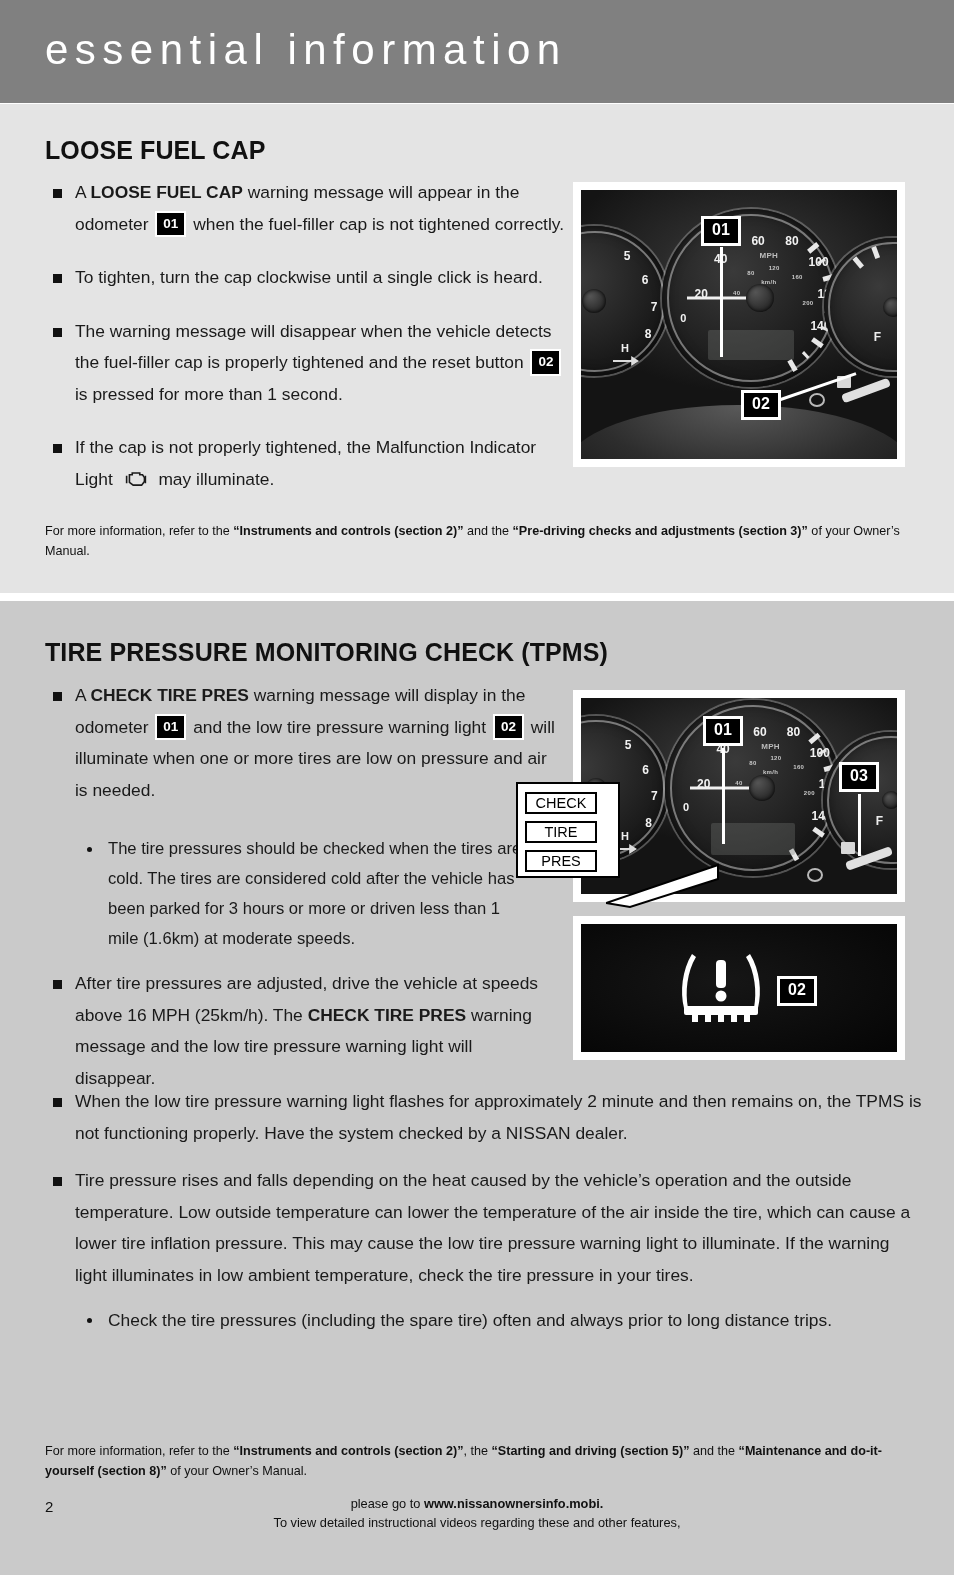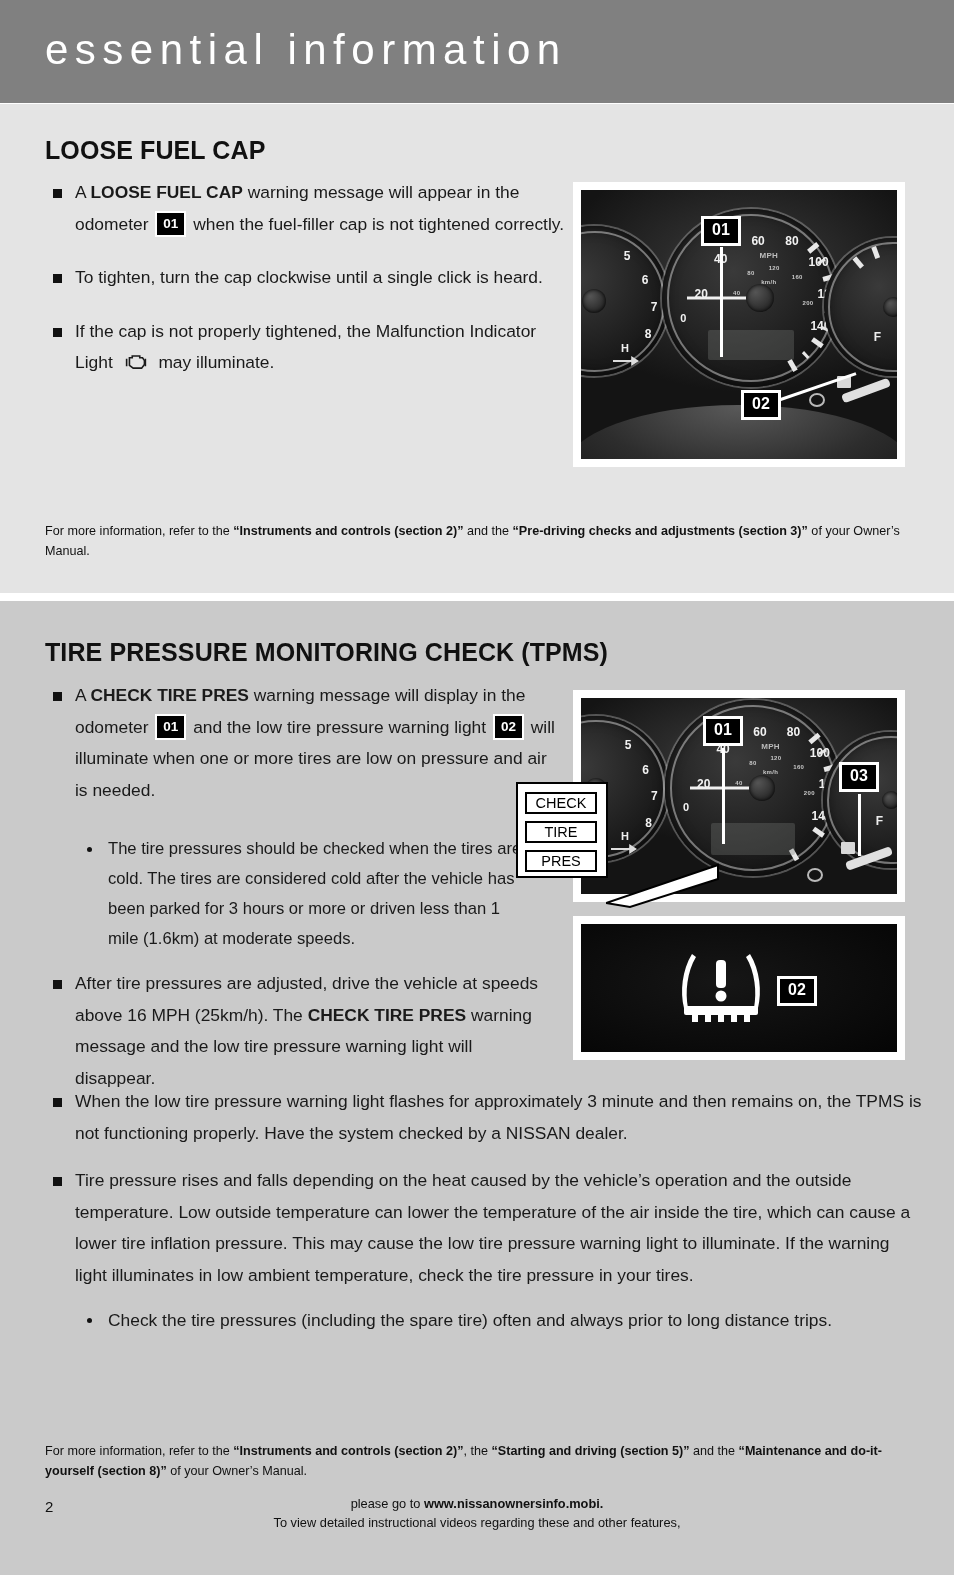--- a/index.html
+++ b/index.html
@@ -140,21 +140,21 @@
     position: absolute; background: #000; color: #fff;
     border: 3px solid #fff; font-size: 16px; font-weight: bold;
     padding: 3px 8px 4px 8px; line-height: 1.05; z-index: 6;
   }
   .lead-line {
     position: absolute; background: #fff; z-index: 5;
   }
 
   
   .tpms-bubble {
-    position: absolute; left: 516px; top: 782px; width: 92px; height: 96px;
+    position: absolute; left: 516px; top: 782px; width: 104px; height: 96px;
     background: #ffffff; border: 2px solid #000; z-index: 12;
   }
   .tpms-bubble .row {
     position: absolute; left: 7px; width: 72px; height: 22px;
     border: 2px solid #000; background: #fff;
     font-size: 14.5px; color: #000; text-align: center;
     line-height: 19px; font-family: "Liberation Sans", sans-serif;
   }
   .bubble-tail {
     position: absolute; left: 606px; top: 845px; z-index: 11;
@@ -191,20 +191,23 @@
 <div style="position:absolute; left:45px; top:177px; width:520px;">
 
   <div class="bullet" style="margin-bottom:22px;">
     <span>A </span><b>LOOSE FUEL CAP</b><span> warning message will appear in the odometer </span><span class="chip">01</span><span> when the fuel-filler cap is not tightened correctly.</span>
   </div>
 
   <div class="bullet" style="margin-bottom:22px;">
     <span>To tighten, turn the cap clockwise until a single click is heard.</span>
   </div>
 
+  <div class="bullet" style="margin-bottom:22px;">
+    <span>The warning message will disappear when the vehicle detects the fuel-filler cap is properly tightened and the reset button </span><span class="chip">02</span><span> is pressed for more than 1 second.</span>
+  </div>
 
   <div class="bullet">
     <span>If the cap is not properly tightened, the Malfunction Indicator Light </span><span class="mil-icon"><svg viewBox="0 0 32 20" width="30" height="19">
           <g fill="none" stroke="#1a1a1a" stroke-width="1.7">
             <path d="M6 6 L6 14"></path>
             <path d="M26 6 L26 14"></path>
             <path d="M9 5 L12 5 L12 3 L20 3 L20 5 L23 5 L25 8 L25 12 L22 16 L13 16 L9 13 Z"></path>
           </g>
         </svg></span><span> may illuminate.</span>
   </div>
@@ -295,21 +298,21 @@
     <span>The tire pressures should be checked when the tires are cold. The tires are considered cold after the vehicle has been parked for 3 hours or more or driven less than 1 mile (1.6km) at moderate speeds.</span>
   </div>
 
   <div class="bullet">
     <span>After tire pressures are adjusted, drive the vehicle at speeds above 16 MPH (25km/h). The </span><b>CHECK TIRE PRES</b><span> warning message and the low tire pressure warning light will disappear.</span>
   </div>
 </div>
 
 <div style="position:absolute; left:45px; top:1086px; width:880px;">
   <div class="bullet" style="margin-bottom:16px;">
-    <span>When the low tire pressure warning light flashes for approximately 3 minute and then remains on, the TPMS is not functioning properly. Have the system checked by a NISSAN dealer.</span>
+    <span>When the low tire pressure warning light flashes for approximately 2 minute and then remains on, the TPMS is not functioning properly. Have the system checked by a NISSAN dealer.</span>
   </div>
   <div class="bullet" style="margin-bottom:14px;">
     <span>Tire pressure rises and falls depending on the heat caused by the vehicle’s operation and the outside temperature. Low outside temperature can lower the temperature of the air inside the tire, which can cause a lower tire inflation pressure. This may cause the low tire pressure warning light to illuminate. If the warning light illuminates in low ambient temperature, check the tire pressure in your tires.</span>
   </div>
   <div class="bullet dash" style="margin-left:30px; width:850px; margin-bottom:8px;">
     <span>Check the tire pressures (including the spare tire) often and always prior to long distance trips.</span>
   </div>
 </div>
 
 <div class="footnote" style="position:absolute; left:45px; top:1441px; width:880px;">

